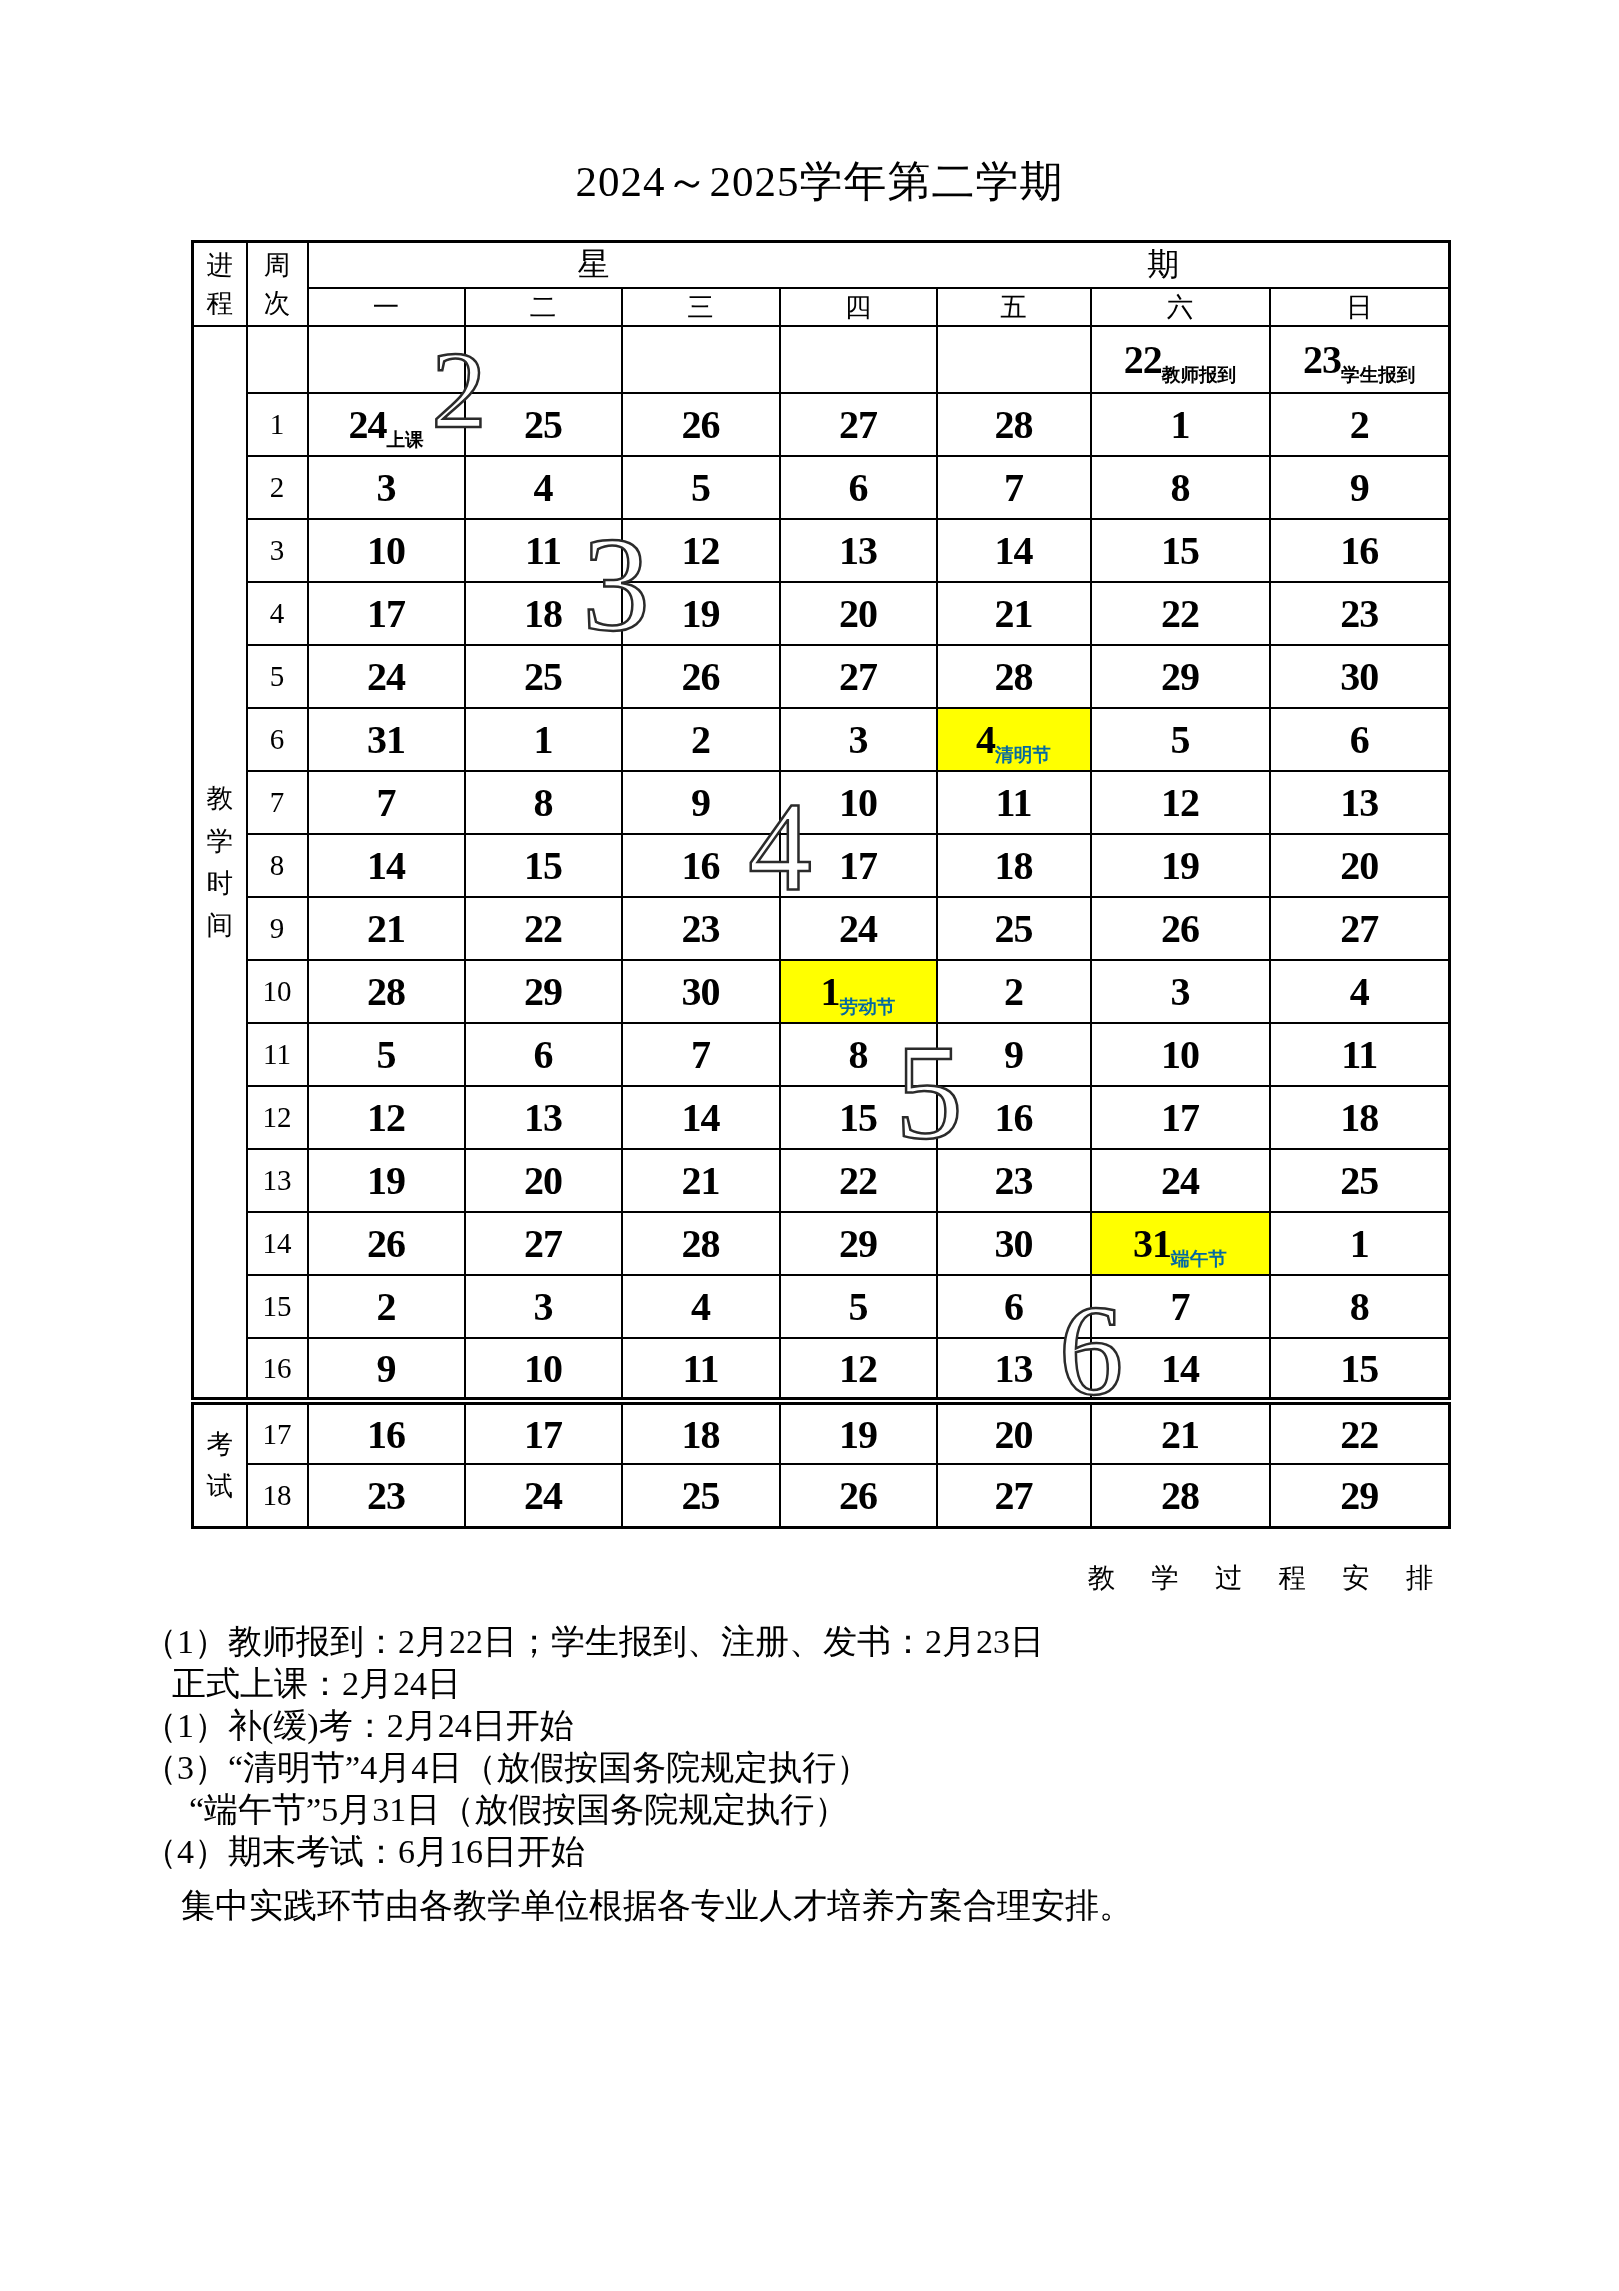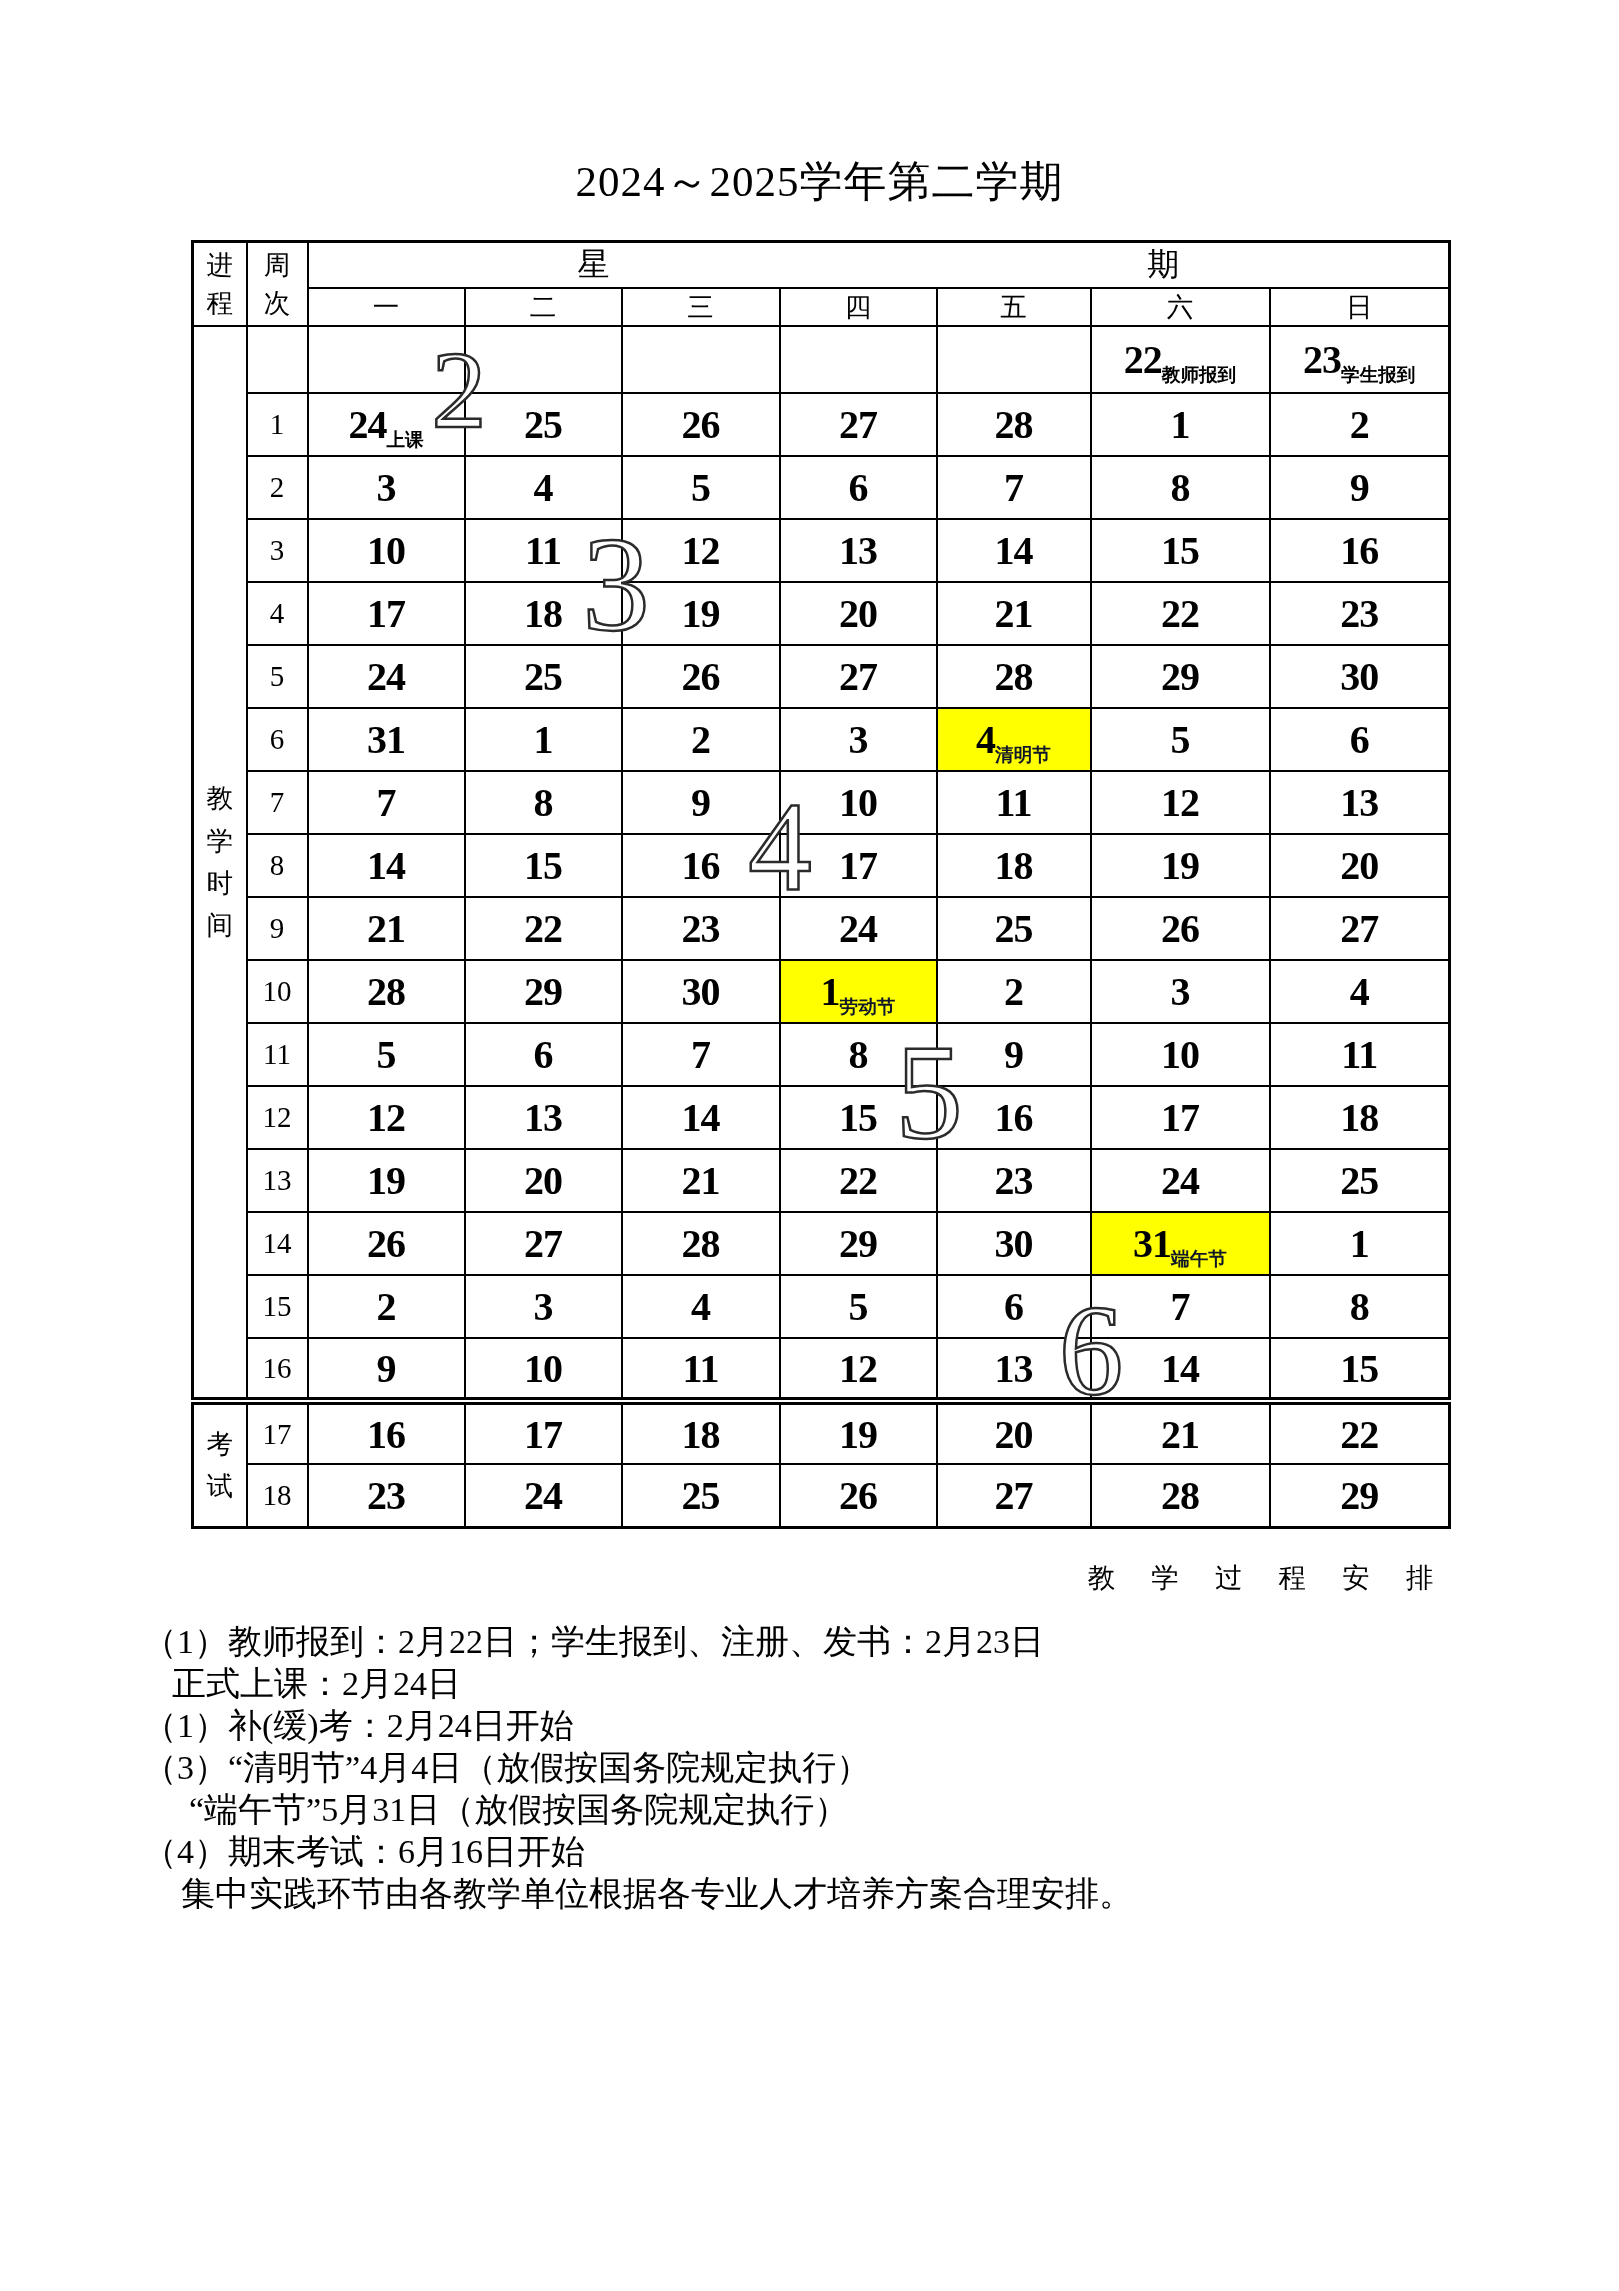--- a/index.html
+++ b/index.html
@@ -33,21 +33,21 @@
   .wk{font-size:29px;font-family:"Liberation Serif","DejaVu Serif",serif;}
   .day{font-size:40px;font-weight:bold;white-space:nowrap;}
   .day .d{font-weight:bold;letter-spacing:-1px;}
   .day .nt{
     display:inline-block;font-size:18.6px;font-weight:bold;letter-spacing:0;
     font-family:"Liberation Sans","DejaVu Sans",sans-serif;
     transform:translateY(7.8px);
     margin-top:18px;
   }
   .hl{background:#ffff00;}
-  .hl .nt{color:#0f172a;}
+  .hl .nt{color:#0369a1;}
   
   .tT{border-top-width:4.9px;}
   .tB{border-bottom-width:4.9px;}
   .tL{border-left-width:4.9px;}
   .tR{border-right-width:4.9px;}
   
   .dbl{border-bottom:8.8px double #000 !important;}
   
   .mark{
     position:absolute;transform:translate(-50%,-50%);
@@ -57,21 +57,21 @@
   }
   
   .proc-heading{
     position:absolute;left:191px;top:1560px;width:1257px;text-align:right;
     font-size:27.4px;letter-spacing:14.7px;white-space:nowrap;
   }
   .notes{position:absolute;left:143px;top:1621px;width:1294px;font-size:34px;}
   .nline{line-height:42px;white-space:nowrap;}
   .i1{padding-left:29px;}
   .i2{padding-left:46px;}
-  .i3{padding-left:38px;}
+  .i3{padding-left:38px;margin-top:12px;}
 </style>
 </head>
 <body>
 
 <div class="page">
 
   <h1 class="title">2024～2025学年第二学期</h1>
 
   <div class="cal-wrap">
     <table class="cal">

